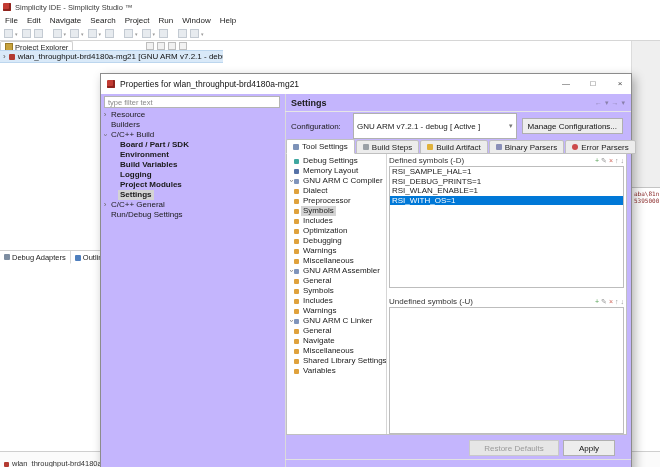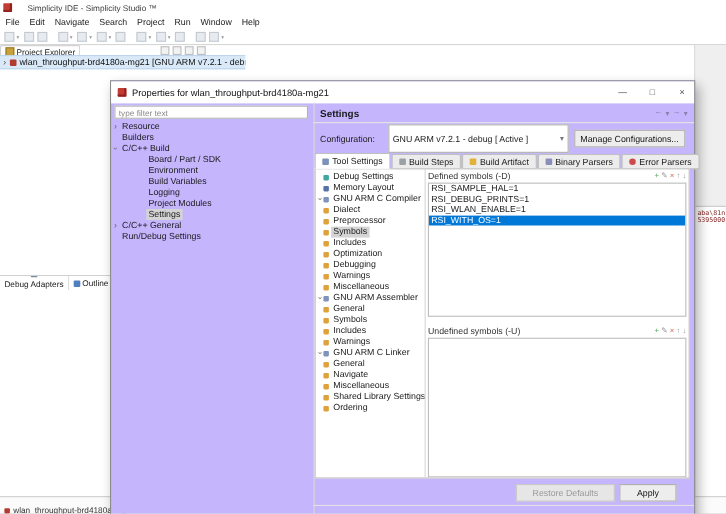--- a/index.html
+++ b/index.html
@@ -1,20 +1,20 @@
 <!DOCTYPE html>
 <html><head>
 <meta charset="utf-8">
 <style>
   html,body{margin:0;padding:0;background:#888;}
   .screen{position:relative;width:660px;height:467px;background:#fff;overflow:hidden;
     font-family:"Liberation Sans","DejaVu Sans",sans-serif;font-size:8px;color:#1a1a1a;}
 
   
-  .titlebar{position:absolute;top:0;left:0;right:0;height:14px;display:flex;align-items:center;padding-left:3px;gap:14px;}
+  .titlebar{position:absolute;top:0;left:0;right:0;height:14px;display:flex;align-items:center;padding-left:3px;gap:4px;}
   .app-logo{width:8px;height:8px;background:#c23b33;border-radius:1px;flex:0 0 auto;
     box-shadow:inset -2px -2px 0 #8f231d;}
   .titlebar .t{font-size:7.5px;color:#3c3c3c;}
   .menubar{position:absolute;top:14px;left:0;right:0;height:13px;display:flex;align-items:center;gap:9px;padding-left:5px;font-size:8px;color:#222;}
   .menubar span{cursor:default;}
   .toolbar{position:absolute;top:27px;left:0;right:0;height:13px;display:flex;align-items:center;gap:3px;padding-left:4px;}
   .tbi{width:7px;height:7px;background:#e7ebef;border:1px solid #c3cad2;display:inline-block;}
   .tbc{font-size:5px;color:#9a9a9a;margin:0 1px 0 -1px;}
   .tbsep{width:4px;}
   .wide-border{position:absolute;top:40px;left:0;right:0;border-top:1px solid #d6d6d6;}
@@ -25,21 +25,21 @@
   .pe-tab-icon{width:6px;height:6px;background:#c8a23c;border:1px solid #9a7a24;}
   .pe-tools{position:absolute;left:146px;top:1px;display:flex;gap:3px;opacity:.55;}
   .pe-tool{width:6px;height:6px;border:1px solid #8a8a8a;background:#e8e8e8;}
   .pe-row{position:absolute;top:50px;left:0;width:220px;height:11px;background:#d9e9f8;border-top:1px solid #bcd6ee;border-bottom:1px solid #bcd6ee;display:flex;align-items:center;gap:3px;padding-left:3px;overflow:hidden;white-space:nowrap;}
   .pe-exp{font-size:8px;color:#555;line-height:1;}
   .proj-icon{width:6px;height:6px;background:#b33a31;border-radius:1px;flex:0 0 auto;}
   .pe-row .lbl{font-size:8px;color:#111;}
 
   .lower-tabs{position:absolute;top:250px;left:0;width:200px;height:13px;border-top:1px solid #d0d0d0;display:flex;}
   .lt-tab{display:flex;align-items:center;gap:2px;padding:0 4px;font-size:7.5px;color:#222;border-right:1px solid #d8d8d8;background:#fff;}
-  .lt-tab.active{border-bottom:1px solid #fff;font-weight:normal;flex-direction:column;}
+  .lt-tab.active{border-bottom:1px solid #fff;font-weight:normal;}
   .lt-icon{width:6px;height:6px;border-radius:1px;}
   .lt-icon.da{background:#7d8da1;}
   .lt-icon.ol{background:#4f7fbe;}
 
   .statusbar{position:absolute;top:451px;left:0;right:0;height:16px;border-top:1px solid #cfcfcf;background:#fbfbfb;display:flex;align-items:flex-end;padding:0 0 2px 4px;font-size:7.5px;color:#333;}
   .status-dot{width:5px;height:5px;background:#b33a31;border-radius:1px;margin-right:3px;margin-bottom:1px;}
 
   
   .right-strip{position:absolute;top:41px;left:631px;width:29px;height:146px;background:#efefef;border-left:1px solid #dcdcdc;}
   .console{position:absolute;top:187px;left:631px;width:29px;height:263px;background:#fff;border-top:1px solid #c4c4c4;border-left:1px solid #dcdcdc;overflow:hidden;padding:2px 0 0 2px;}
@@ -51,21 +51,21 @@
   .dlg-logo{width:8px;height:8px;background:#c23b33;border-radius:1px;box-shadow:inset -2px -2px 0 #8f231d;}
   .dlg-title{flex:1;font-size:8.5px;color:#111;}
   .dlg-ctrl{width:22px;text-align:center;font-size:8px;color:#444;line-height:20px;cursor:default;}
 
   .dlg-nav{position:absolute;top:20px;left:0;width:184px;bottom:0;border-right:1px solid #dadada;overflow:hidden;}
   .filter-input{display:block;margin:2px 3px;width:176px;height:12px;box-sizing:border-box;border:1px solid #b4b4b4;font-family:inherit;font-size:7.5px;padding:0 3px;color:#444;}
   .filter-input::placeholder{color:#8a8a8a;}
   .nav-item{height:10px;line-height:10px;white-space:nowrap;display:flex;align-items:center;}
   .nav-item .exp{width:8px;text-align:center;color:#666;font-size:8px;flex:0 0 auto;}
   .nav-item .sp{width:8px;flex:0 0 auto;}
-  .nav-item.lvl1{padding-left:24px;}
+  .nav-item.lvl1{padding-left:9px;font-weight:bold;}
   .nav-item .lbl{padding:0 2px;}
   .nav-item .lbl.selected{background:#d4d4d4;}
   .exp.rot{transform:rotate(90deg);}
 
   .dlg-main{position:absolute;left:184px;top:20px;right:0;bottom:0;}
   .dlg-header{position:absolute;top:0;left:0;right:0;height:17px;border-bottom:1px solid #e6e6e6;display:flex;align-items:center;padding:0 6px;}
   .dlg-header .h{font-weight:bold;font-size:9px;flex:1;}
   .hdr-icons{display:flex;gap:3px;opacity:.4;font-size:7px;color:#333;}
 
   .config-row{position:absolute;top:24px;left:6px;right:8px;height:16px;display:flex;align-items:center;}
@@ -398,21 +398,21 @@
           <div class="tt-row lvl1">
               <span class="ticon t-amber"></span>
               <span class="lbl">Miscellaneous</span>
             </div>
           <div class="tt-row lvl1">
               <span class="ticon t-amber"></span>
               <span class="lbl">Shared Library Settings</span>
             </div>
           <div class="tt-row lvl1">
               <span class="ticon t-amber"></span>
-              <span class="lbl">Ordering</span>
+              <span class="lbl">Variables</span>
             </div>
         </div>
 
         <div class="symbols-pane">
           <div class="sym-header">
             <span class="sl">Defined symbols (-D)</span>
             <span class="sym-tools">
               <span class="ic-add">+</span>
               <span class="ic-edit">✎</span>
               <span class="ic-del">×</span>

